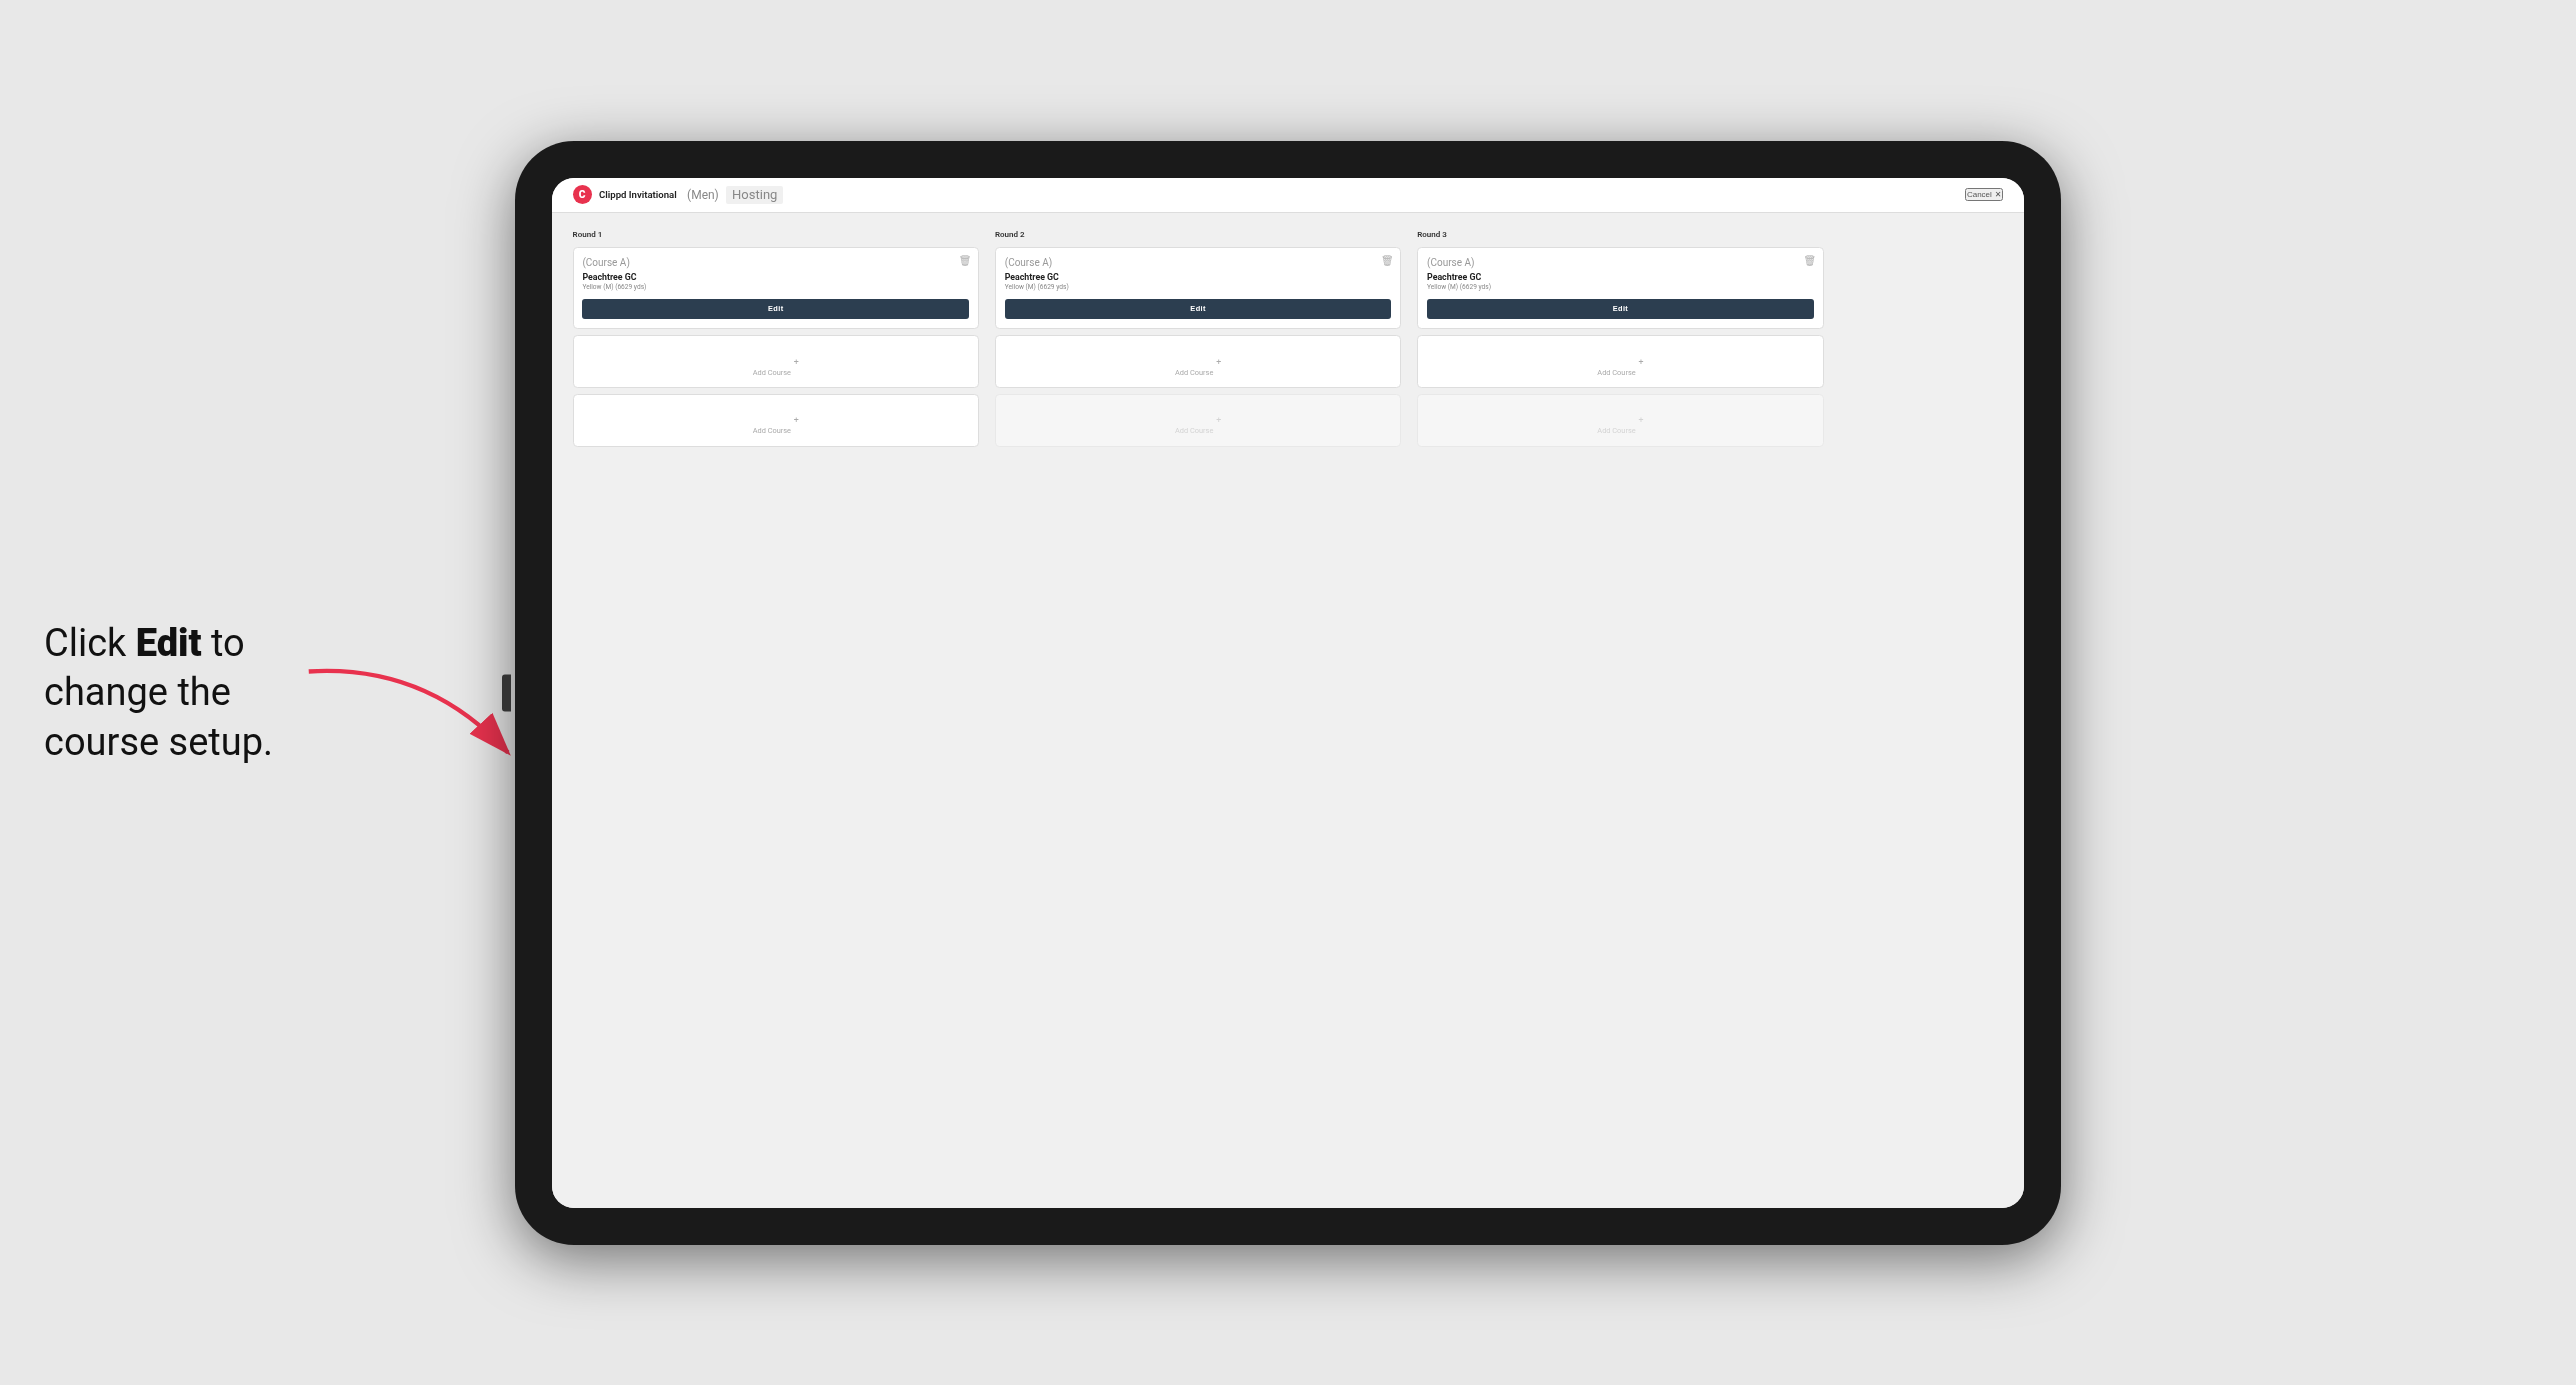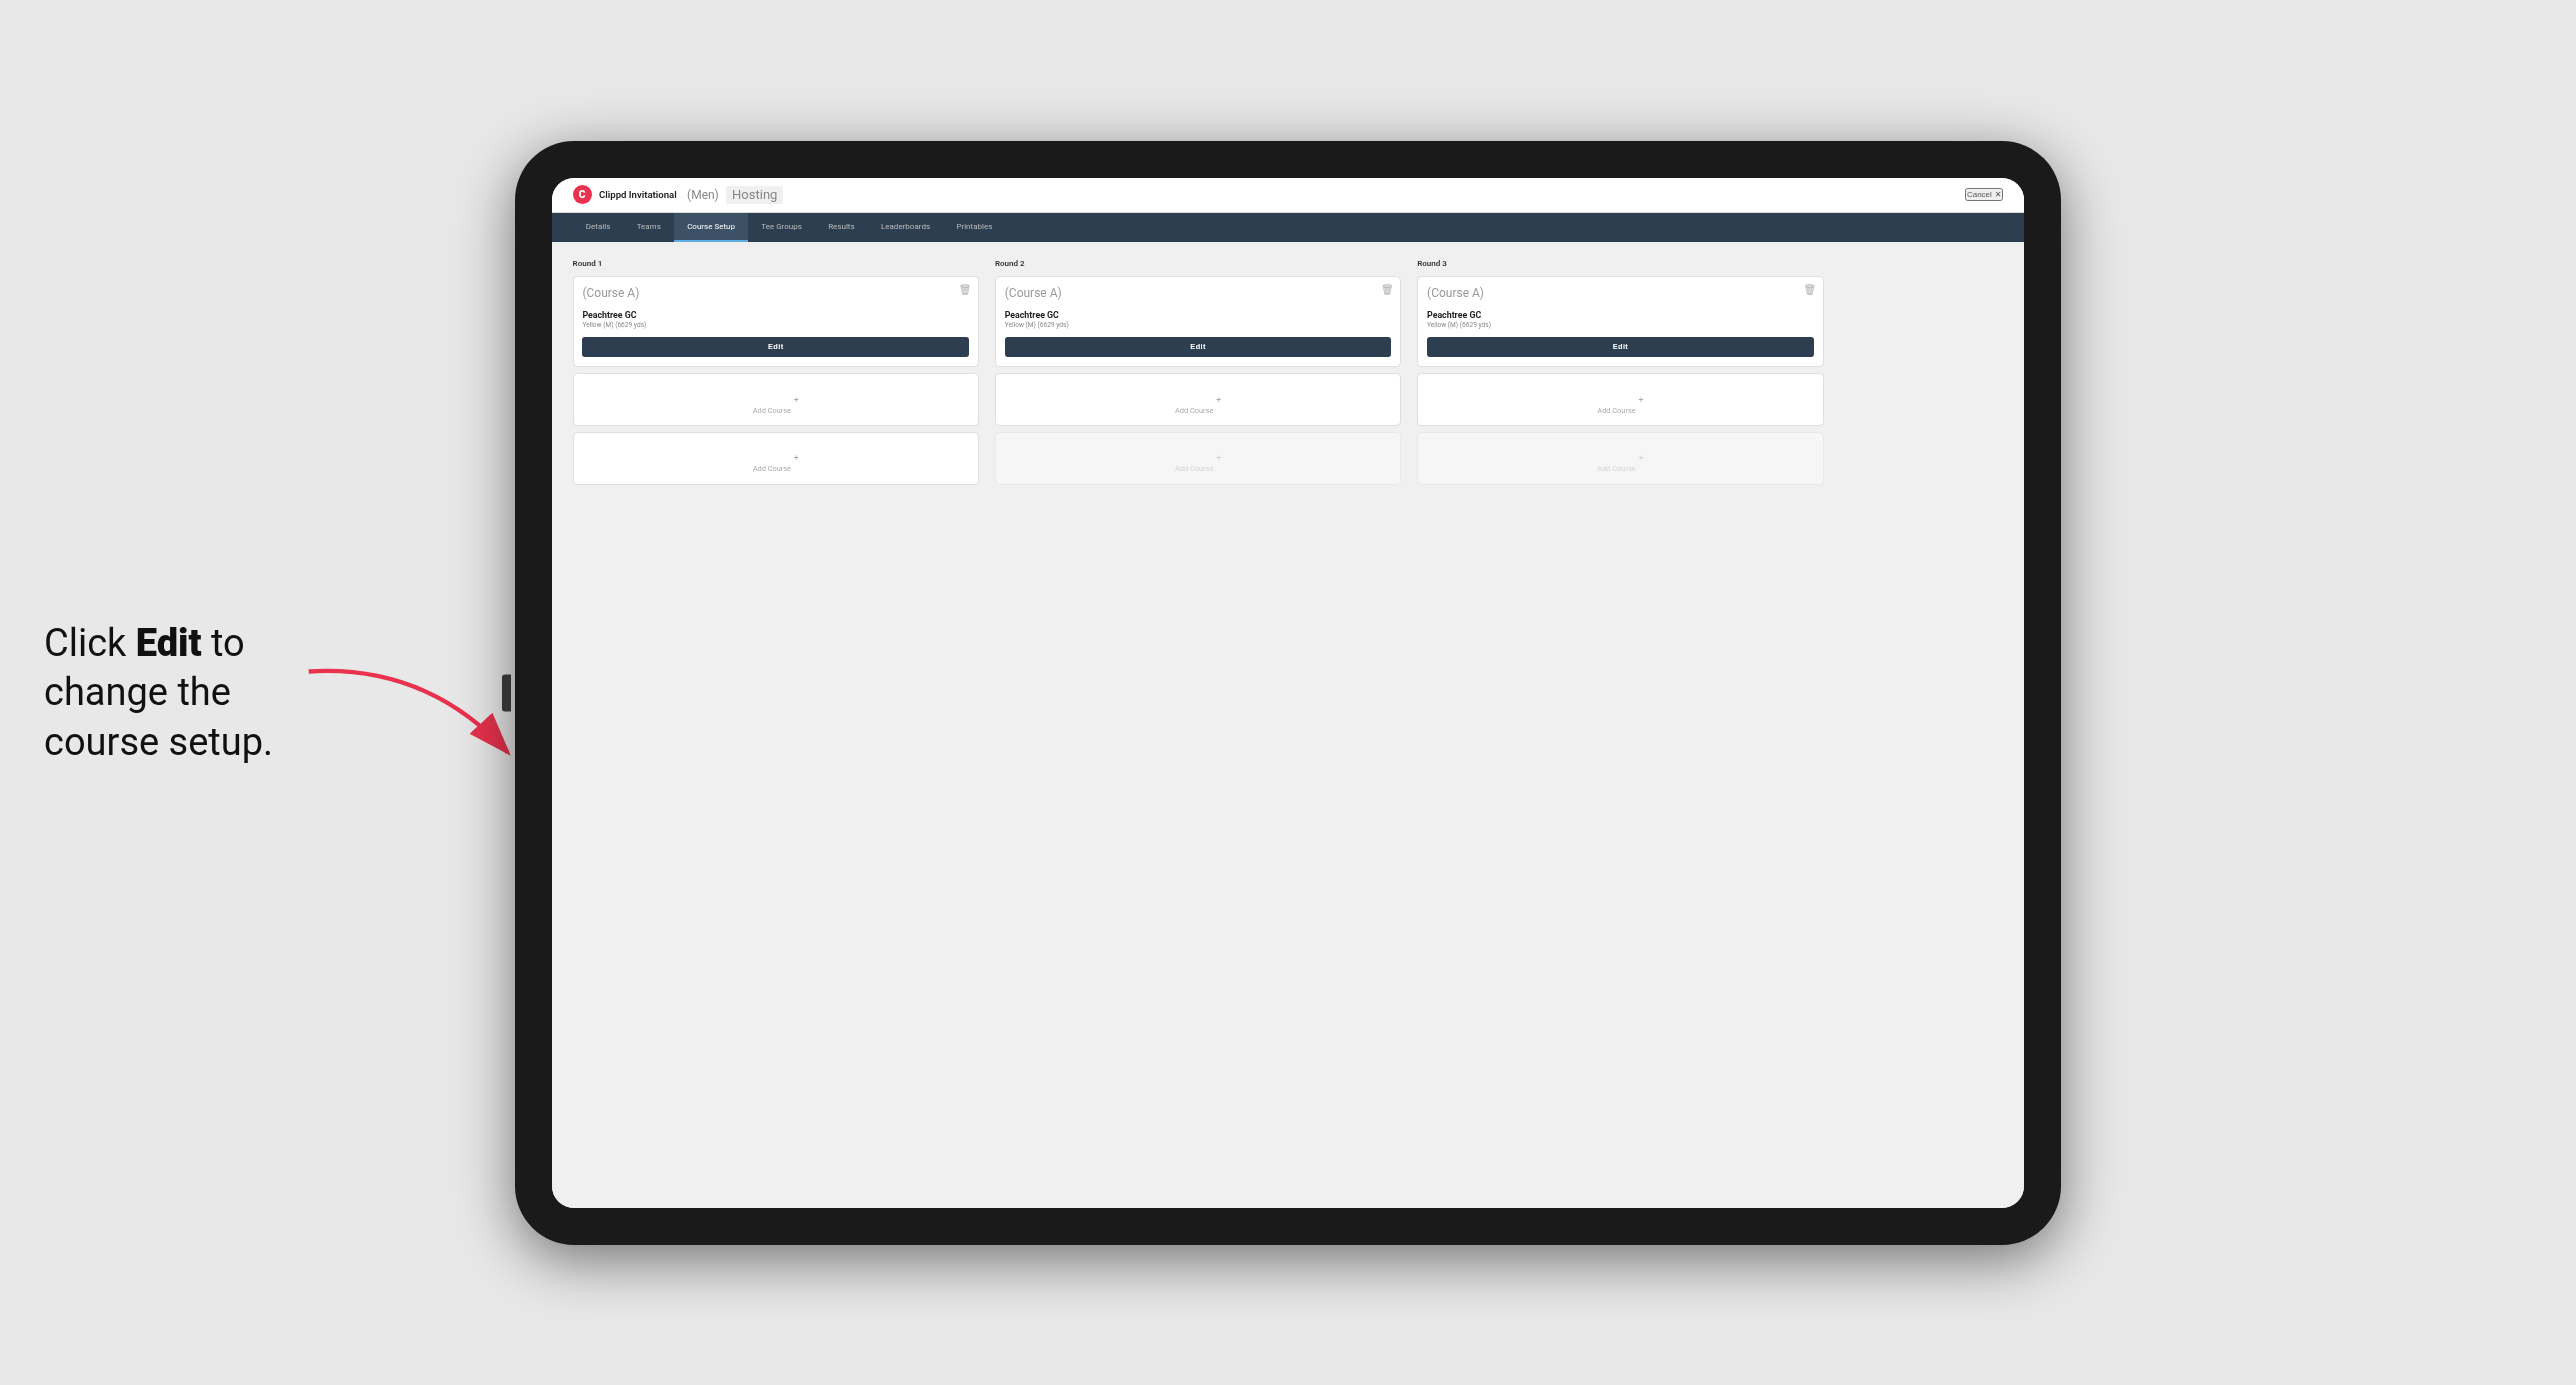--- a/index.html
+++ b/index.html
@@ -228,23 +228,23 @@
     }
 
     .course-card {
       background: #fff;
       border: 0.7px solid #ddd;
       border-radius: 4.4px;
       padding: 8.8px;
       margin-bottom: 5.9px;
     }
     .course-label {
-      font-size: 12px;
+      font-size: 10px;
       color: #999;
-      margin-bottom: 10px;
+      margin-bottom: 4px;
     }
     .course-name {
       font-size: 8.8px;
       font-weight: 700;
       color: #222;
       margin-bottom: 1.5px;
     }
     .course-details {
       font-size: 6.6px;
       color: #888;
@@ -346,29 +346,20 @@
         <span class="tournament-name">Clippd Invitational</span>
         <span class="tournament-type">(Men)</span>
         <span class="hosting-badge">Hosting</span>
       </div>
       <button class="cancel-btn">
         <span>Cancel</span>
         <span>✕</span>
       </button>
     </div>
 
-    <div class="sub-tabs">
-      <div class="sub-tab">Details</div>
-      <div class="sub-tab">Teams</div>
-      <div class="sub-tab active">Course Setup</div>
-      <div class="sub-tab">Tee Groups</div>
-      <div class="sub-tab">Results</div>
-      <div class="sub-tab">Leaderboards</div>
-      <div class="sub-tab">Printables</div>
-    </div>
 
     <div class="main-content">
       <div class="rounds-grid">
 
         <div class="round-column">
           <div class="round-title">Round 1</div>
           <div class="course-card-wrapper">
             <div class="course-card">
               <div class="course-label">(Course A)</div>
               <div class="course-name">Peachtree GC</div>

